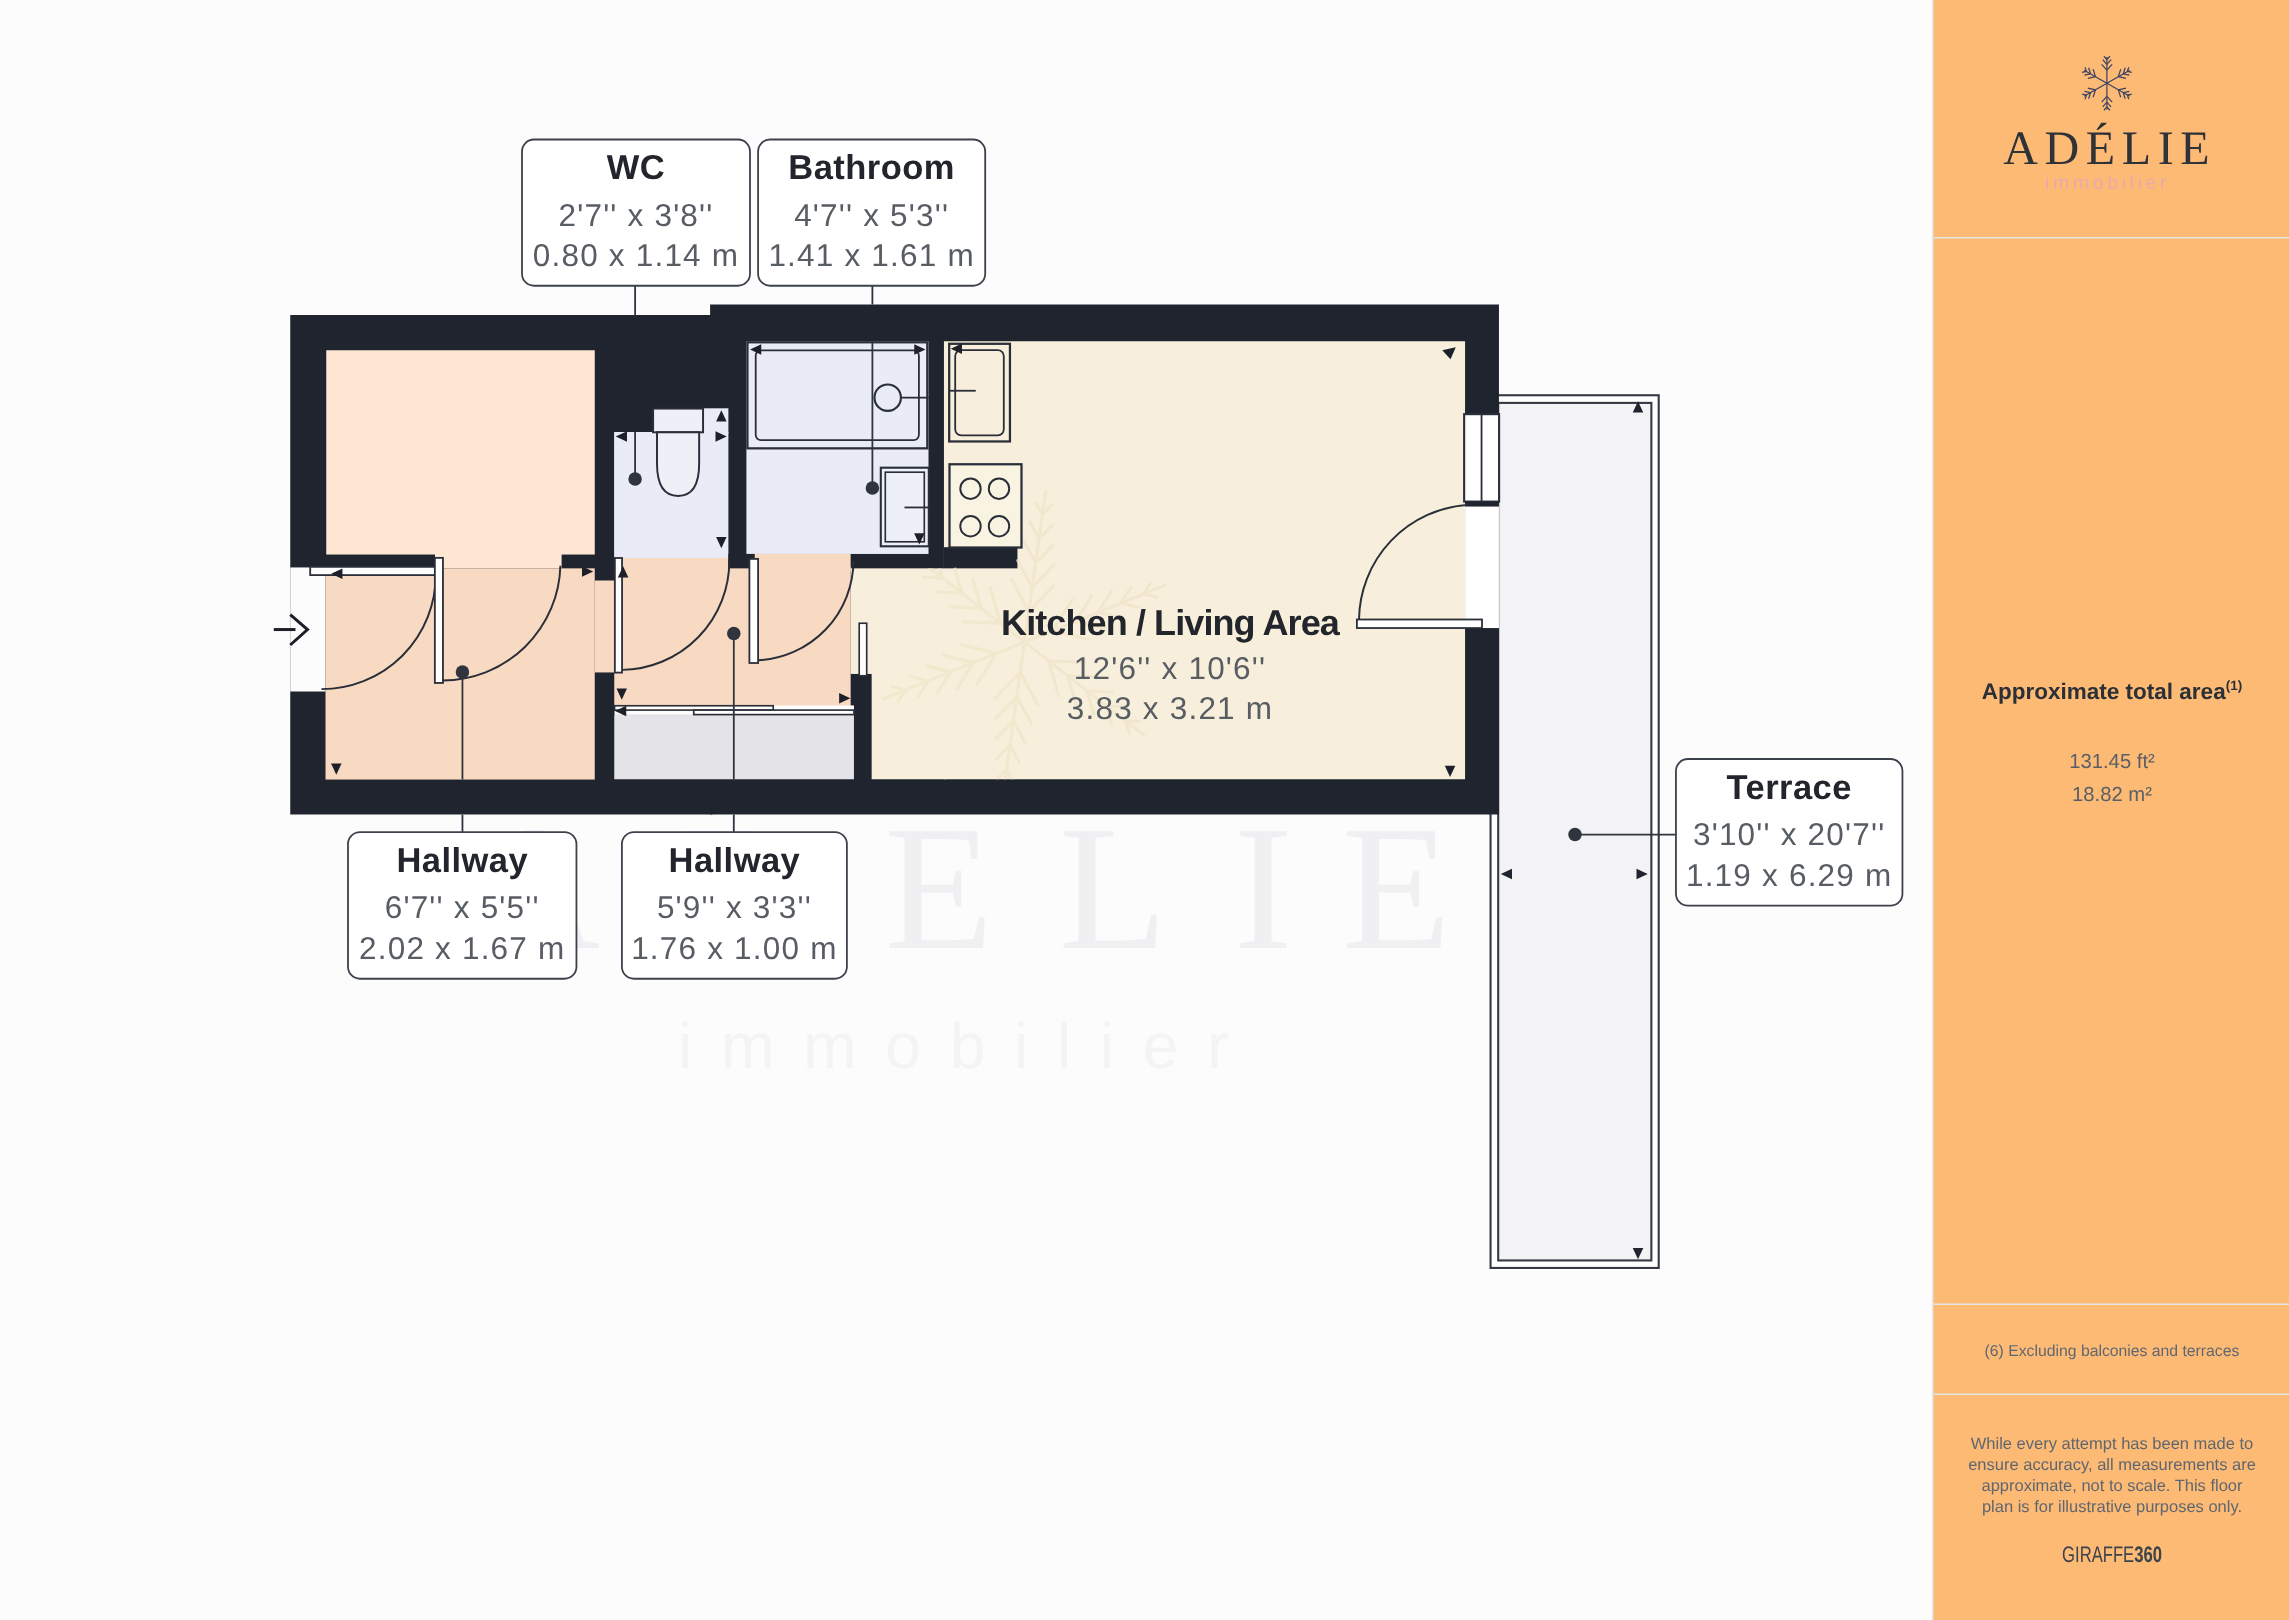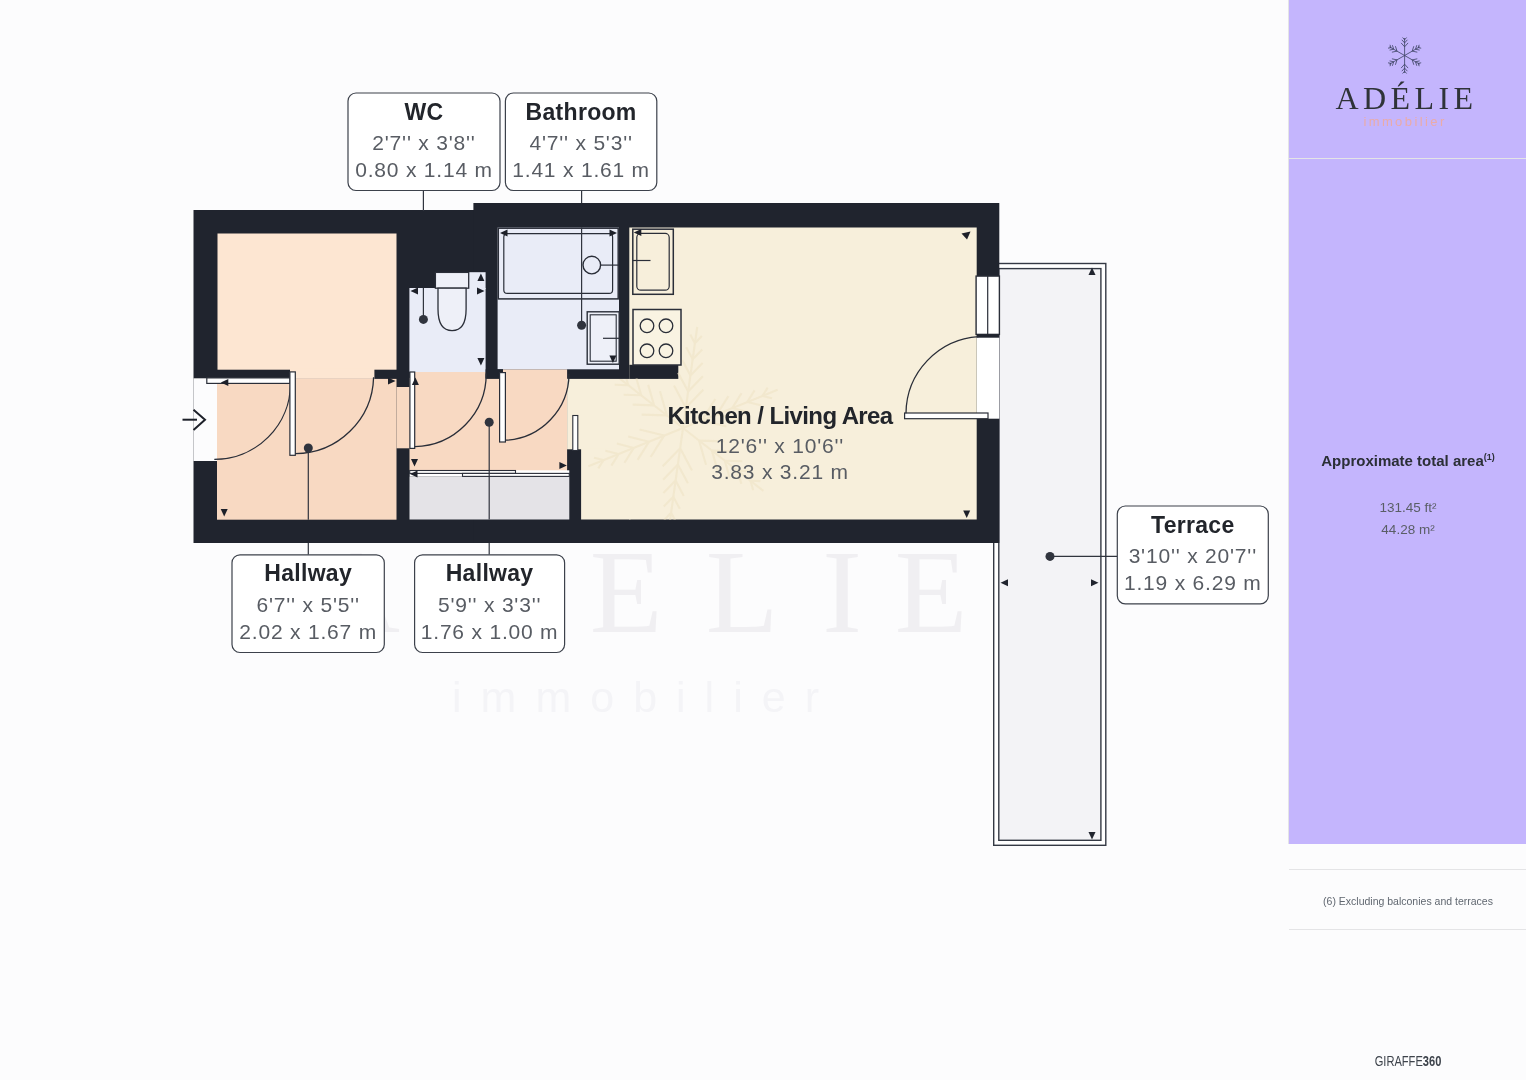--- a/index.html
+++ b/index.html
@@ -1,17 +1,17 @@
 <!DOCTYPE html>
 <html><head><meta charset="utf-8"><style>
 html,body{margin:0;padding:0;width:1526px;height:1080px;overflow:hidden;background:#fcfcfd;
 font-family:"Liberation Sans",sans-serif;}
 #wrap{position:relative;width:1526px;height:1080px;}
 svg{position:absolute;left:0;top:0;z-index:2;}
-#side{position:absolute;left:1288px;top:0;width:238px;height:844px;background:#c4b5fd;
+#side{position:absolute;left:1288px;top:0;width:238px;height:1080px;background:#fdba74;
 border-left:1px solid #e4e4e6;z-index:3;}
 .hr{position:absolute;left:0;width:100%;border-top:1px solid #e4e4e6;}
 .ctr{position:absolute;width:100%;text-align:center;}
 </style></head><body>
 <div id="wrap">
 <svg width="1290" height="1080" viewBox="0 0 1290 1080">
 <rect x="0" y="0" width="1288" height="1080" fill="#fcfcfd"></rect>
 <text x="357" y="632" font-family="Liberation Serif, sans-serif" font-size="119" font-weight="normal" fill="#f0eff2" text-anchor="middle">A</text>
 <text x="497.5" y="632" font-family="Liberation Serif, sans-serif" font-size="119" font-weight="normal" fill="#f0eff2" text-anchor="middle">D</text>
 <text x="626" y="632" font-family="Liberation Serif, sans-serif" font-size="119" font-weight="normal" fill="#f0eff2" text-anchor="middle">E</text>
@@ -254,18 +254,19 @@
           <line x1="1392.7" y1="49.2" x2="1388.6" y2="50.1"></line>
           <line x1="1390.0" y1="47.6" x2="1389.0" y2="44.8"></line>
           <line x1="1390.0" y1="47.6" x2="1387.0" y2="48.2"></line>
         </g>
  <text x="1405.5" y="109" font-family="Liberation Serif, serif" font-size="32" fill="#2f3338" text-anchor="middle" letter-spacing="4.4">ADÉLIE</text>
  <text x="1404" y="126" font-family="Liberation Sans, sans-serif" font-size="13" fill="#eaaba8" text-anchor="middle" letter-spacing="2.4">immobilier</text>
  </svg>
  <div class="hr" style="top:158px"></div>
  <div class="ctr" style="top:452px;font-size:15px;font-weight:bold;color:#2b2f36">Approximate total area<span style="font-size:9px;vertical-align:6px">(1)</span></div>
  <div class="ctr" style="top:500px;font-size:13.5px;color:#5a5e66">131.45 ft²</div>
- <div class="ctr" style="top:522px;font-size:13.5px;color:#5a5e66">44.28 m²</div>
+ <div class="ctr" style="top:522px;font-size:13.5px;color:#5a5e66">18.82 m²</div>
  <div class="hr" style="top:869px"></div>
  <div class="ctr" style="top:895px;font-size:10.5px;color:#606770">(6) Excluding balconies and terraces</div>
  <div class="hr" style="top:929px"></div>
- <div class="ctr" style="top:1052px"><span style="display:inline-block;transform:scaleX(0.74);transform-origin:center;font-size:15px;color:#3d434b">GIRAFFE<b>360</b></span></div>
+ <div class="ctr" style="top:957px;font-size:11px;line-height:13.9px;color:#5f6670">While every attempt has been made to<br>ensure accuracy, all measurements are<br>approximate, not to scale. This floor<br>plan is for illustrative purposes only.</div>
+ <div class="ctr" style="top:1028px"><span style="display:inline-block;transform:scaleX(0.74);transform-origin:center;font-size:15px;color:#3d434b">GIRAFFE<b>360</b></span></div>
 </div>
 </div>
 </body></html>

